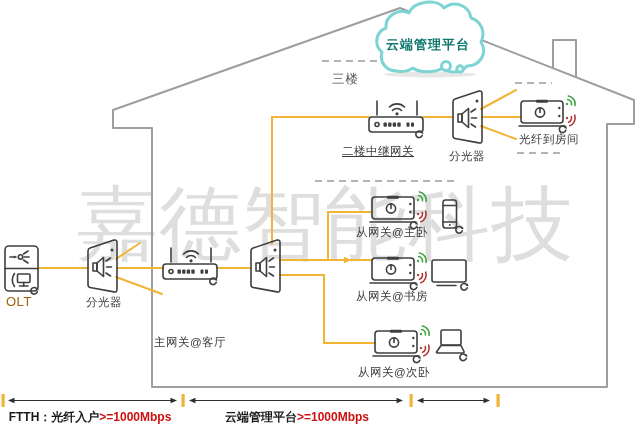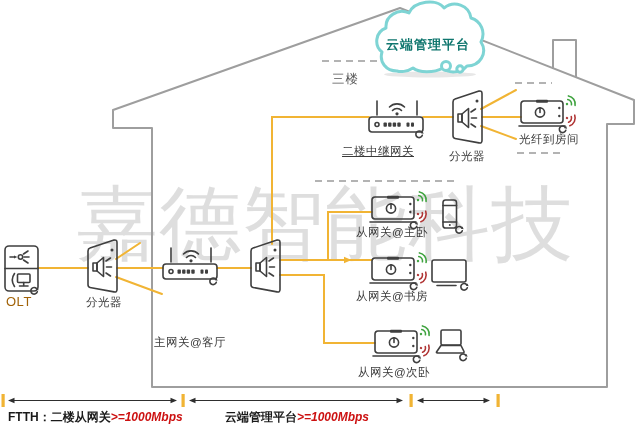--- a/index.html
+++ b/index.html
@@ -14,21 +14,21 @@
              white-space:nowrap;letter-spacing:1px;pointer-events:none;}
   svg.layer{position:absolute;left:0;top:0;z-index:2;}
   .lbl{position:absolute;z-index:3;font-size:11.5px;color:#3a3a3a;text-align:center;
        letter-spacing:.5px;white-space:nowrap;}
   .lbl.left{text-align:left;}
   .floor-lbl{position:absolute;z-index:3;font-size:12.5px;color:#555;letter-spacing:1px;}
   .cloud-lbl{position:absolute;z-index:3;font-size:13px;font-weight:600;color:#0f766e;
              text-align:left;letter-spacing:1px;}
   .legend-item{position:absolute;z-index:3;font-size:12px;font-weight:bold;color:#1a1a1a;
                text-align:center;white-space:nowrap;}
-  .legend-item .speed{color:var(--legendRed);font-style:italic;}
+  .legend-item .speed{color:var(--legendRed);}
   
   .ink{stroke:#3f3f3f;fill:none;stroke-width:1.6;stroke-linecap:round;stroke-linejoin:round;}
   .ink-f{fill:#3f3f3f;stroke:none;}
   .fiber{stroke:var(--fiber);fill:none;stroke-width:2;stroke-linecap:round;}
   .fiber-f{fill:var(--fiber);stroke:none;}
   .house{stroke:var(--house);fill:none;stroke-width:2;stroke-linejoin:round;}
   .dash{stroke:#9a9a9a;stroke-width:1.4;stroke-dasharray:7 5;fill:none;}
   .cloudpath{fill:#fff;stroke:var(--cloud);stroke-width:3;stroke-linejoin:round;}
   .wifi-g{color:var(--wifiGreen);}
   .wifi-r{color:var(--wifiRed);}
@@ -213,19 +213,19 @@
   <div class="lbl" style="left:76px;top:295px;width:56px;">分光器</div>
   <div class="lbl" style="left:148px;top:295px;width:84px;margin-top:40px;">主网关@客厅</div>
   <div class="lbl" style="left:332px;top:144px;width:92px;text-decoration:underline;">二楼中继网关</div>
   <div class="lbl" style="left:441px;top:149px;width:52px;">分光器</div>
   <div class="lbl" style="left:507px;top:132px;width:84px;">光纤到房间</div>
   <div class="lbl" style="left:348px;top:225px;width:88px;">从网关@主卧</div>
   <div class="lbl" style="left:348px;top:289px;width:88px;">从网关@书房</div>
   <div class="lbl" style="left:350px;top:365px;width:88px;">从网关@次卧</div>
 
   <div class="legend-item" style="left:8px;top:409px;width:164px;">
-    <span>FTTH：二楼从网关</span><span class="speed">&gt;=1000Mbps</span>
+    <span>FTTH：光纤入户</span><span class="speed">&gt;=1000Mbps</span>
   </div>
   <div class="legend-item" style="left:215px;top:409px;width:164px;">
     <span>云端管理平台</span><span class="speed">&gt;=1000Mbps</span>
   </div>
 
 </div>
 
 </body></html>

